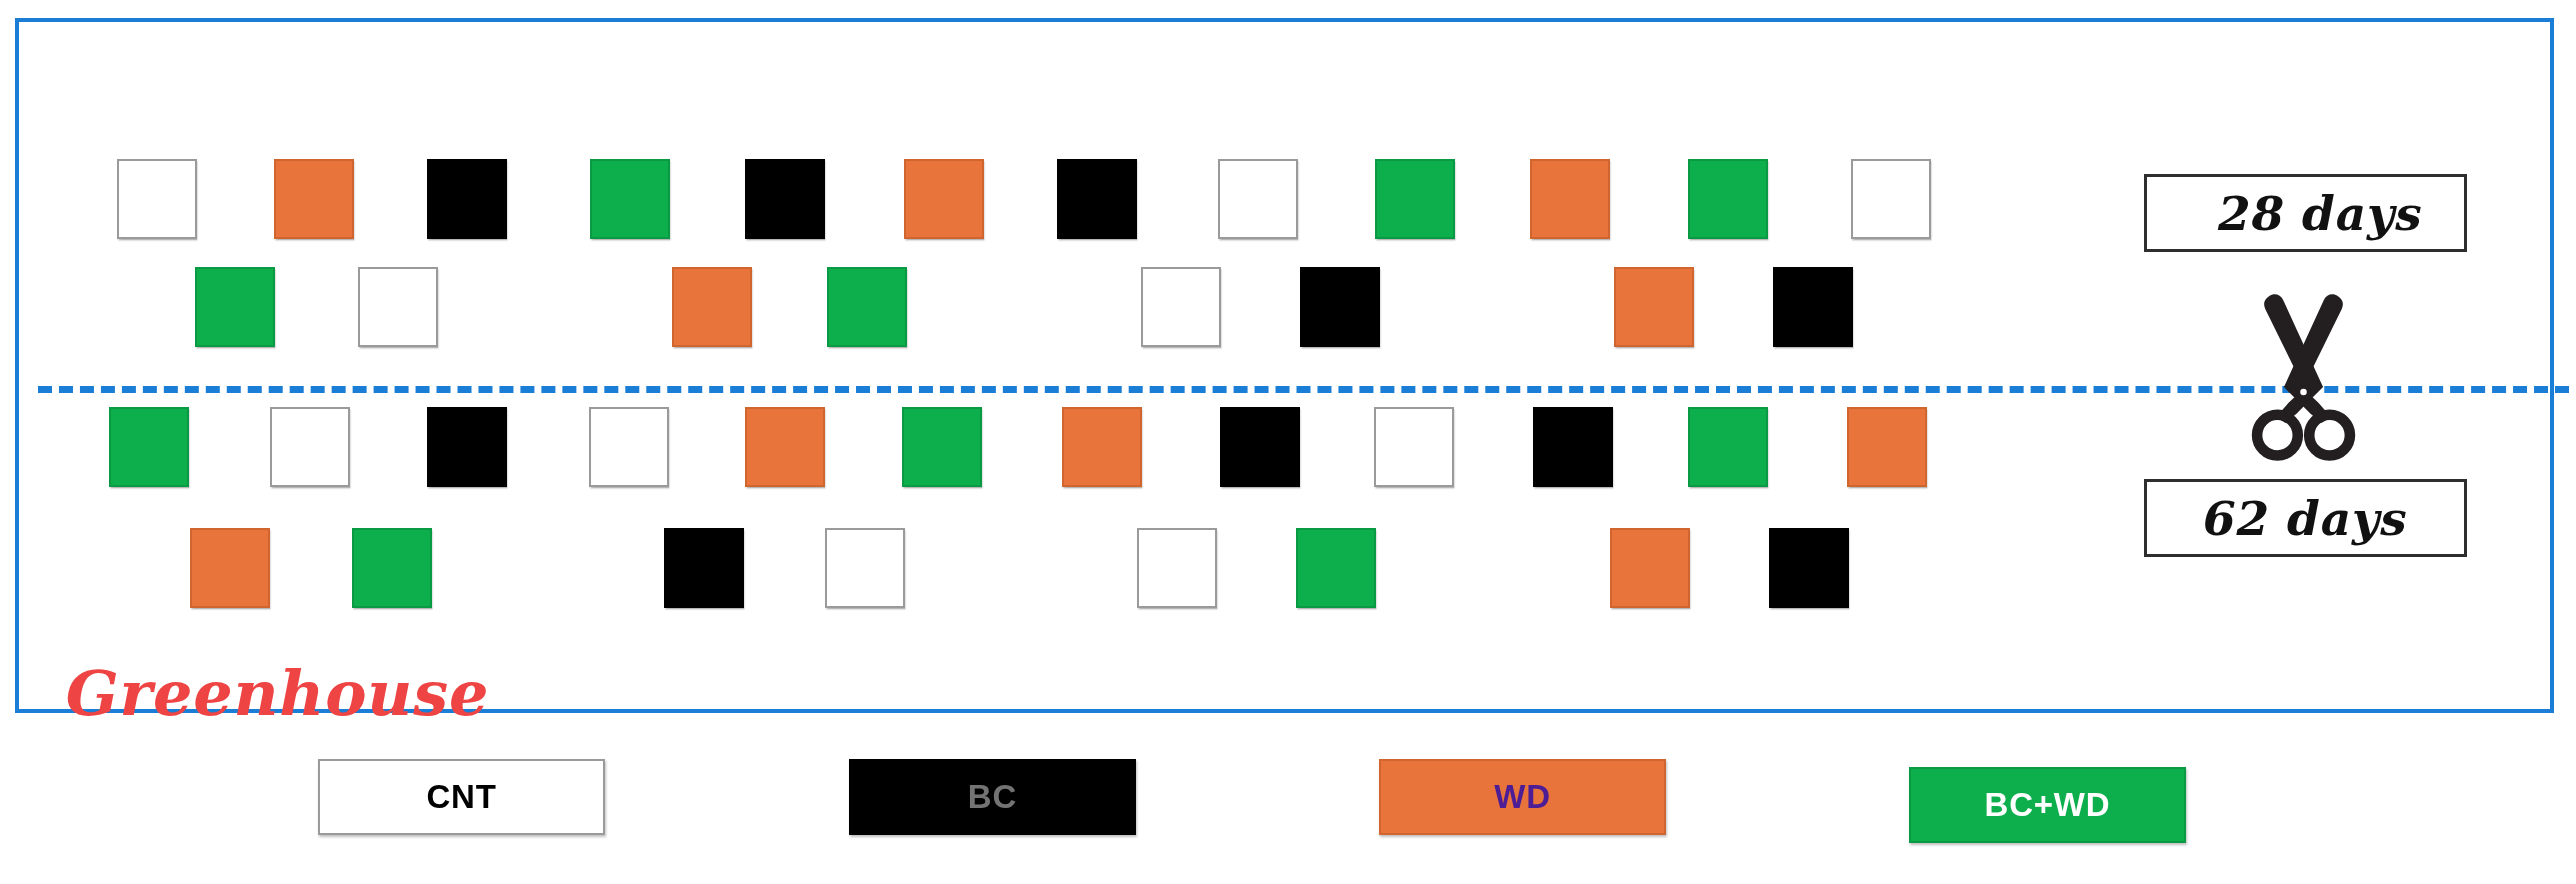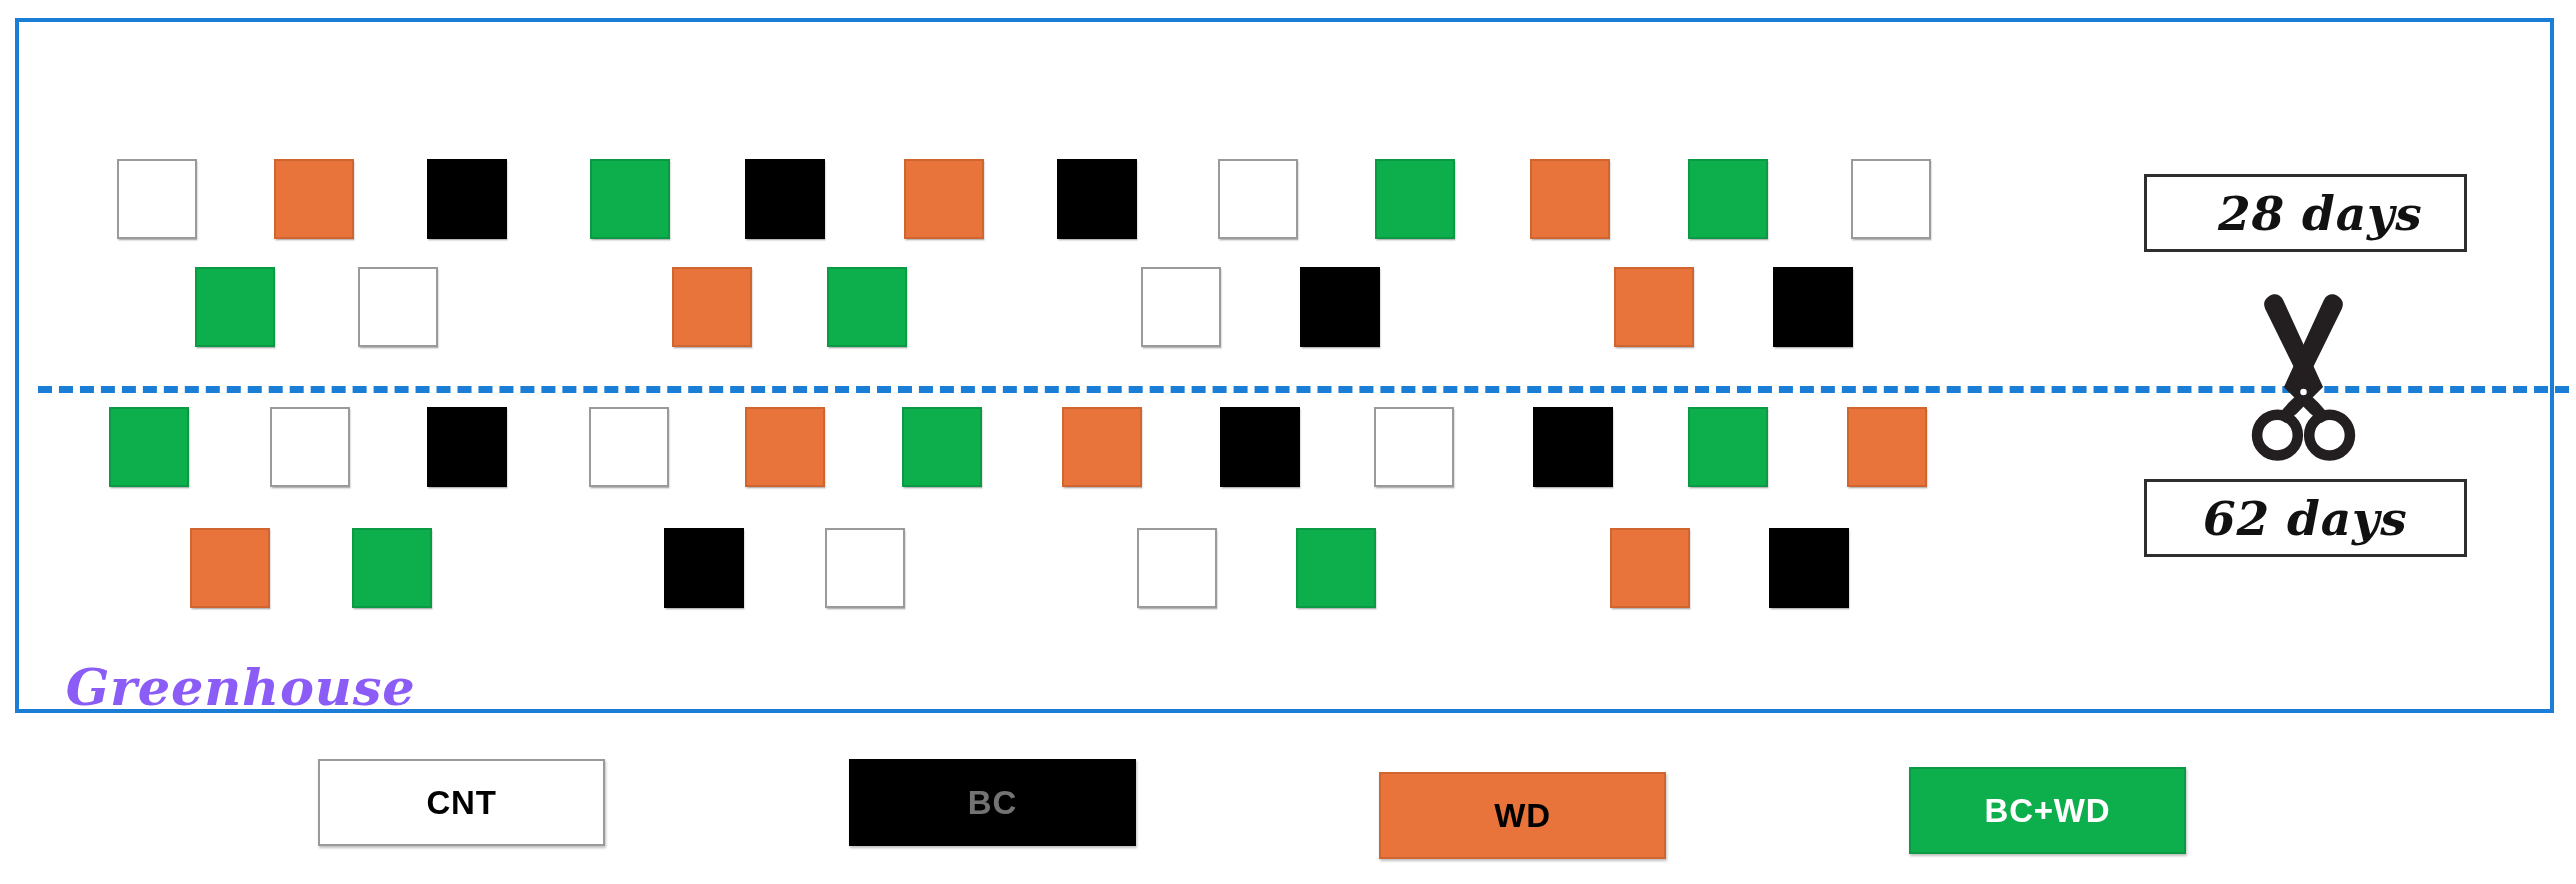--- a/index.html
+++ b/index.html
@@ -79,50 +79,50 @@
   }
 
   
   #greenhouse-label {
     position: absolute;
     left: 47px;
     top: 635px;
     font-family: "DejaVu Serif", serif;
     font-style: italic;
     font-weight: bold;
-    font-size: 51px;
-    color: #8b5cf6;
+    font-size: 62px;
+    color: #ef4444;
     letter-spacing: 0.8px;
     white-space: nowrap;
   }
 
   
   #legend {
     position: absolute;
     left: 0px;
     top: 751px;
     width: 2576px;
     height: 90px;
   }
   .legend-item {
     position: absolute;
-    height: 87px;
+    height: 76px;
     display: flex;
     align-items: center;
     justify-content: center;
     font-family: "Liberation Sans", sans-serif;
     font-weight: bold;
     font-size: 33px;
     letter-spacing: 0.8px;
     border: 2.4px solid #9a9a9a;
     box-shadow: 0.8px 1.6px 2.4px rgba(0,0,0,0.25);
   }
   .legend-item.cnt  { background:#ffffff; color:#000000; border-color:#9a9a9a; }
   .legend-item.bc   { background:#000000; color:#737373; border-color:#000000; }
-  .legend-item.wd   { background:#e8743b; color:#000000; border-color:#d0652f;margin-top:13px; }
+  .legend-item.wd   { background:#e8743b; color:#4c1d95; border-color:#d0652f; }
   .legend-item.bcwd { background:#0daf4d; color:#ffffff; border-color:#0a9a43; }
 
   #legend-cnt  { left: 318px;  top: 8.2px; width: 287px; }
   #legend-bc   { left: 849px; top: 8.2px; width: 287px; }
   #legend-wd   { left: 1379px; top: 8.2px; width: 287px; }
   #legend-bcwd { left: 1909px; top: 16px; width: 277px; }
 </style>
 </head>
 <body>
 

